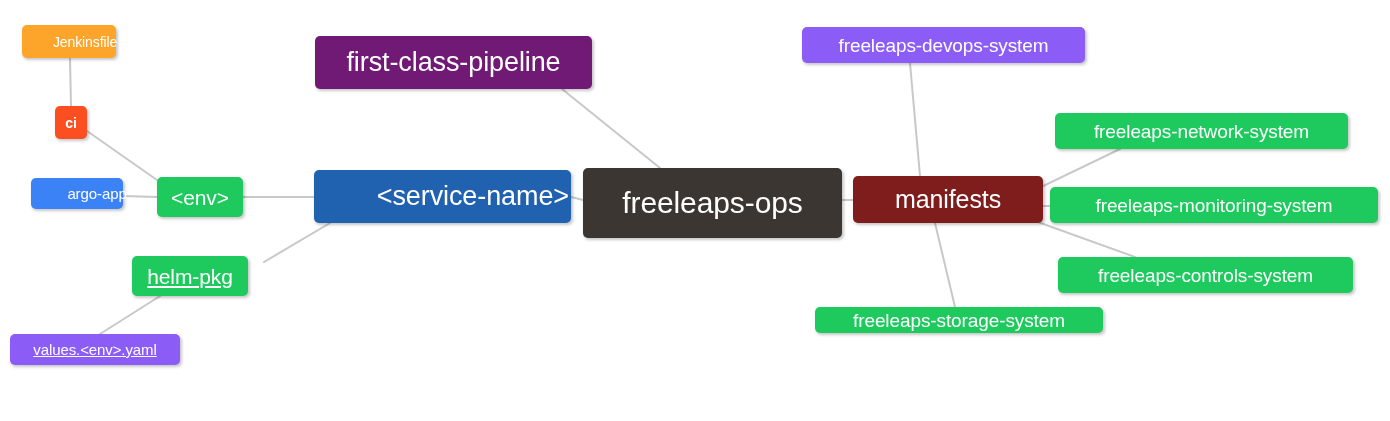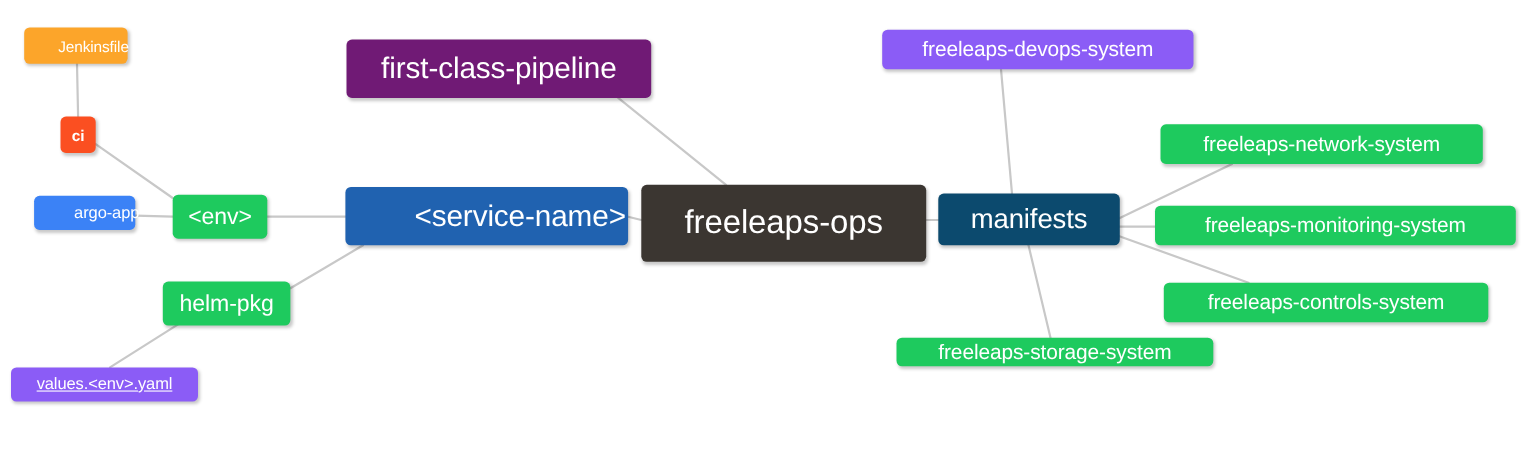--- a/index.html
+++ b/index.html
@@ -85,30 +85,30 @@
       </div>
       <div class="mm-node c-green" style="left: 157px; top: 177px; width: 86px; height: 40px; background: rgb(30, 202, 94);">
         <span class="mm-label" style="font-size: 21px;">&lt;env&gt;</span>
       </div>
       <div class="mm-node c-blue" style="left: 314px; top: 170px; width: 257px; height: 53px; background: rgb(32, 98, 176); justify-content: flex-end;">
         <span class="mm-label" style="font-size: 27px;">&lt;service-name&gt;</span>
       </div>
       <div class="mm-node c-blue" style="left: 315px; top: 36px; width: 277px; height: 53px; background: #701a75;">
         <span class="mm-label" style="font-size: 27px;">first-class-pipeline</span>
       </div>
-      <div class="mm-node c-green" style="left: 148px; top: 256px; width: 116px; height: 40px; background: rgb(30, 202, 94);">
+      <div class="mm-node c-green" style="left: 132px; top: 256px; width: 116px; height: 40px; background: rgb(30, 202, 94); text-decoration: underline;">
         <span class="mm-label" style="font-size: 21px;">helm-pkg</span>
       </div>
       <div class="mm-node c-red" style="left: 10px; top: 334px; width: 170px; height: 31px; background: #8b5cf6; text-decoration: underline;">
         <span class="mm-label" style="font-size: 15px;">values.&lt;env&gt;.yaml</span>
       </div>
       <div class="mm-node c-root" style="left: 583px; top: 168px; width: 259px; height: 70px; background: rgb(59, 54, 49);">
         <span class="mm-label" style="font-size: 30px;">freeleaps-ops</span>
       </div>
-      <div class="mm-node c-blue" style="left: 853px; top: 176px; width: 165px; height: 47px; background: #0c4a6e;">
+      <div class="mm-node c-blue" style="left: 853px; top: 176px; width: 190px; height: 47px; background: #7f1d1d;">
         <span class="mm-label" style="font-size: 25px;">manifests</span>
       </div>
       <div class="mm-node c-green" style="left: 802px; top: 27px; width: 283px; height: 36px; background: #8b5cf6;">
         <span class="mm-label" style="font-size: 19px;">freeleaps-devops-system</span>
       </div>
       <div class="mm-node c-green" style="left: 1055px; top: 113px; width: 293px; height: 36px; background: rgb(30, 202, 94);">
         <span class="mm-label" style="font-size: 19px;">freeleaps-network-system</span>
       </div>
       <div class="mm-node c-green" style="left: 1050px; top: 187px; width: 328px; height: 36px; background: rgb(30, 202, 94);">
         <span class="mm-label" style="font-size: 19px;">freeleaps-monitoring-system</span>

